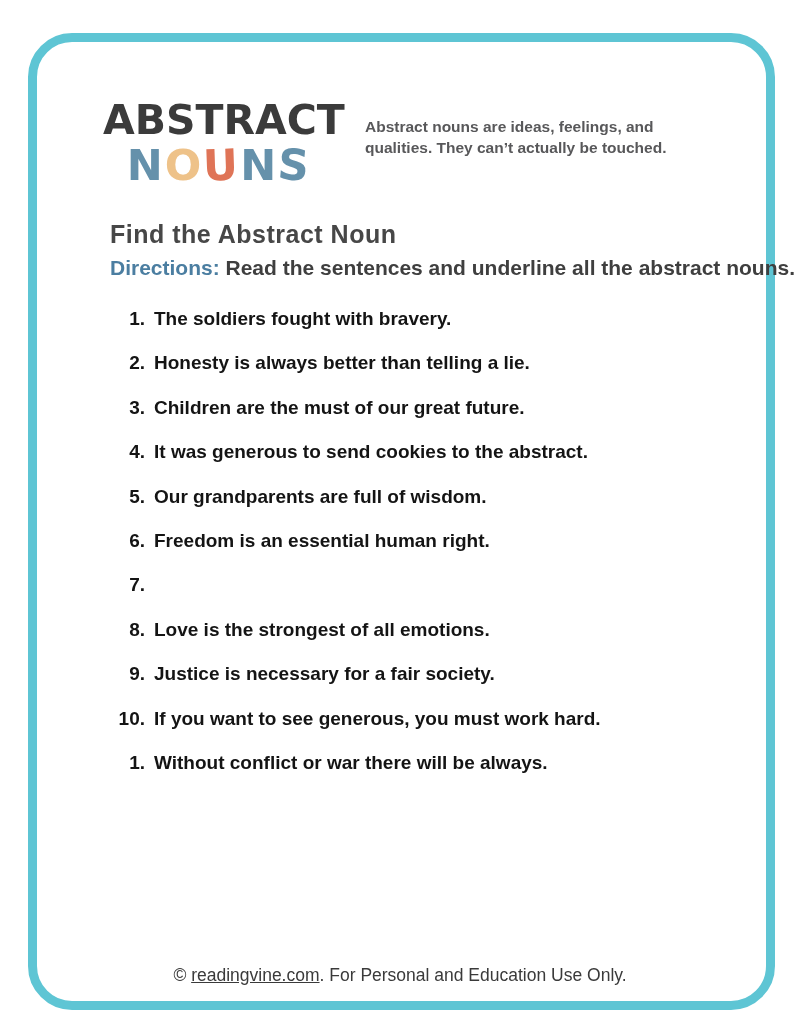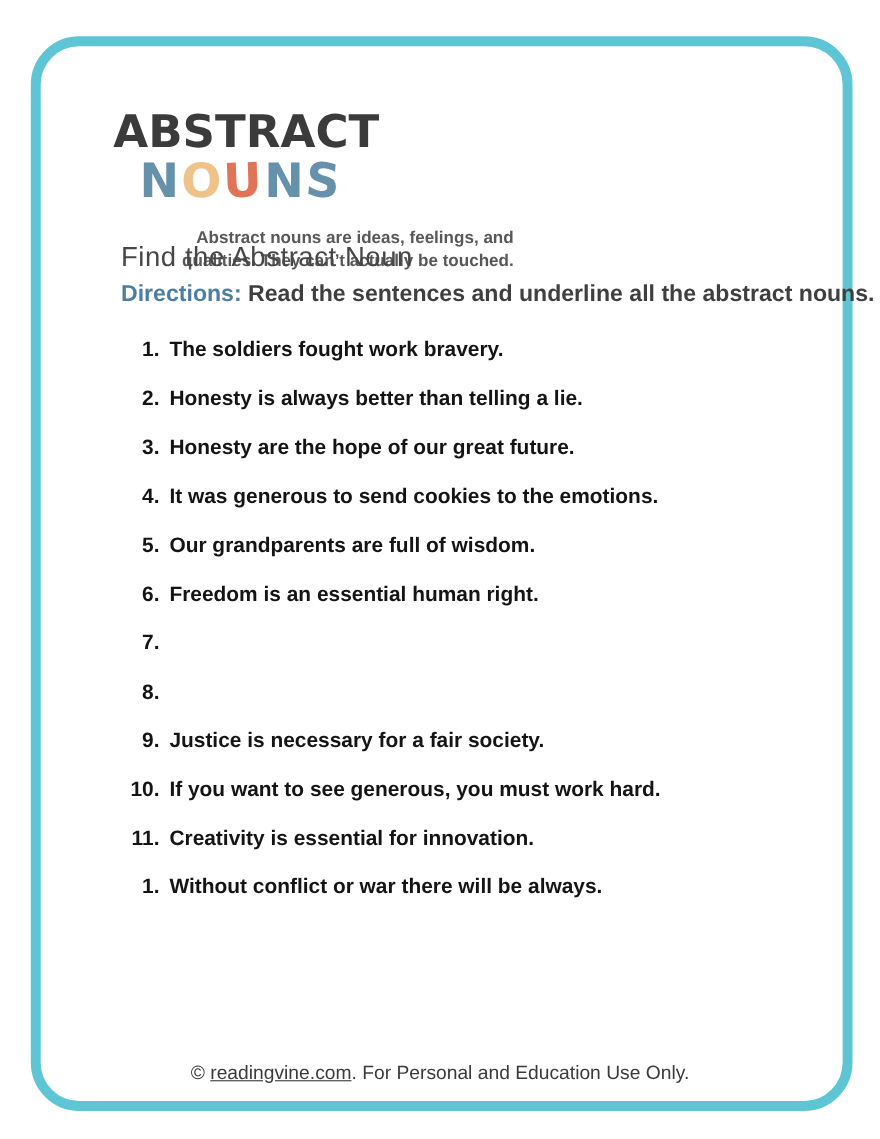--- a/index.html
+++ b/index.html
@@ -26,21 +26,20 @@
     width:747px;height:977px;
     border:9px solid var(--teal);
     border-radius:44px;
     box-sizing:border-box;
   }
   .logo-row{
     position:absolute;
     left:103px;top:98px;
     display:flex;
     align-items:flex-start;
-    flex-direction:column;
   }
   .logo{width:232px;text-align:center;}
   .logo-title{
     font-family:"DejaVu Sans",sans-serif;
     font-weight:800;
     font-size:41px;
     letter-spacing:0px;
     color:var(--logo-title);
     line-height:1.1;
     white-space:nowrap;
@@ -53,32 +52,32 @@
     line-height:1.05;
     white-space:nowrap;
   }
   .logo-sub span{display:inline-block;}
   .logo-sub span:nth-child(3){transform:rotate(-2deg);}
   .logo-sub span:nth-child(5){transform:rotate(5deg);}
   .tagline{
     margin-left:30px;
     margin-top:18px;
     width:334px;
-    text-align:right;
+    text-align:left;
     font-weight:700;
     font-size:15.5px;
     line-height:21px;
     color:var(--tagline);
   }
   .heading{
     position:absolute;
     left:110px;top:220px;
     margin:0;
     font-size:25px;
-    font-weight:400;
+    font-weight:700;
     letter-spacing:0.5px;
     color:var(--heading);
   }
   .directions{
     position:absolute;
     left:110px;top:256px;
     margin:0;
     font-size:21px;
     font-weight:600;
     color:var(--body-text);
@@ -135,70 +134,67 @@
     <div class="tagline">Abstract nouns are ideas, feelings, and qualities. They can’t actually be touched.</div>
   </div>
 
   <h1 class="heading">Find the Abstract Noun</h1>
 
   <p class="directions"><span class="dir-label">Directions:</span><span> Read the sentences and underline all the abstract nouns.</span></p>
 
   <div class="list">
   <div class="row">
     <span class="num">1.</span>
-    <span class="txt">The soldiers fought work bravery.</span>
+    <span class="txt">The soldiers fought with bravery.</span>
   </div>
 
   <div class="row">
     <span class="num">2.</span>
     <span class="txt">Honesty is always better than telling a lie.</span>
   </div>
 
   <div class="row">
     <span class="num">3.</span>
-    <span class="txt">Honesty are the hope of our great future.</span>
+    <span class="txt">Children are the must of our great future.</span>
   </div>
 
   <div class="row">
     <span class="num">4.</span>
-    <span class="txt">It was generous to send cookies to the emotions.</span>
+    <span class="txt">It was generous to send cookies to the abstract.</span>
   </div>
 
   <div class="row">
     <span class="num">5.</span>
     <span class="txt">Our grandparents are full of wisdom.</span>
   </div>
 
   <div class="row">
     <span class="num">6.</span>
     <span class="txt">Freedom is an essential human right.</span>
   </div>
 
   <div class="row">
     <span class="num">7.</span>
   </div>
 
   <div class="row">
     <span class="num">8.</span>
+    <span class="txt">Love is the strongest of all emotions.</span>
   </div>
 
   <div class="row">
     <span class="num">9.</span>
     <span class="txt">Justice is necessary for a fair society.</span>
   </div>
 
   <div class="row">
     <span class="num">10.</span>
     <span class="txt">If you want to see generous, you must work hard.</span>
   </div>
 
-  <div class="row">
-    <span class="num">11.</span>
-    <span class="txt">Creativity is essential for innovation.</span>
-  </div>
 
 
   <div class="row">
     <span class="num">1.</span>
     <span class="txt">Without conflict or war there will be always.</span>
   </div>
 </div>
 
   <div class="footer"><span>© </span><a>readingvine.com</a><span>. For Personal and Education Use Only.</span></div>
 </div>

